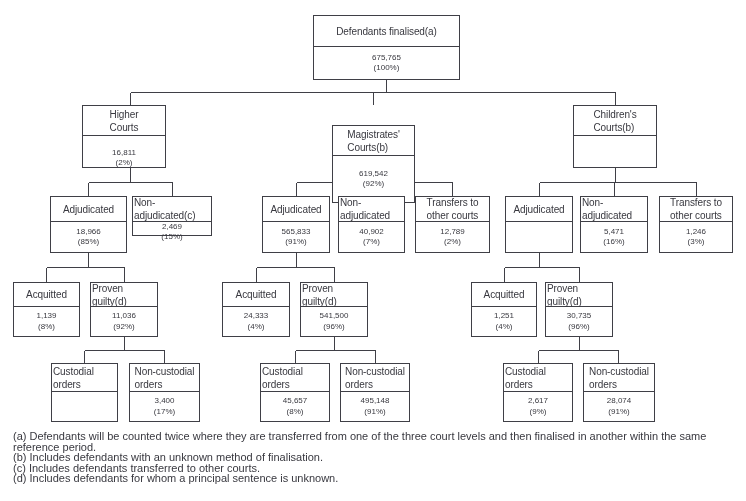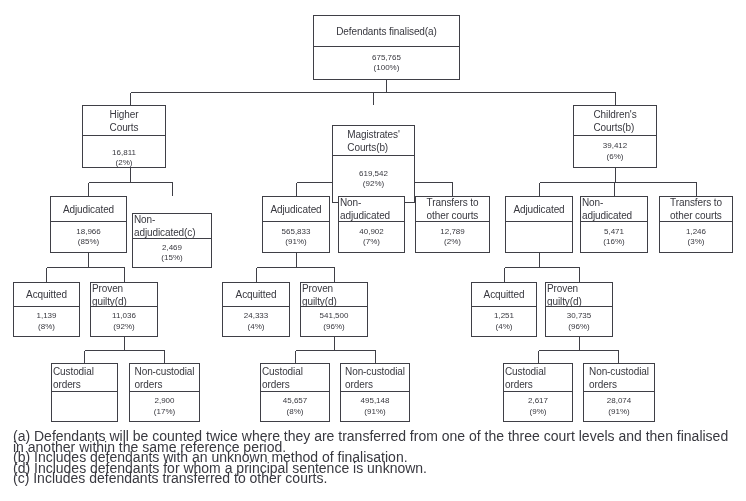--- a/index.html
+++ b/index.html
@@ -16,41 +16,41 @@
   .lv2 .nlabel{height:30px;}
   .lv3 .nlabel{height:25px;}
   .lv4 .nlabel{height:24px;}
   .lv5 .nlabel{height:28px;}
   
   #n-root{left:313px;top:15px;width:147px;height:65px;}
   #n-higher{left:82px;top:105px;width:84px;height:63px;gap:12px;}
   #n-magistrates{left:332px;top:105px;width:83px;height:78px;margin-top:20px;}
   #n-childrens{left:573px;top:105px;width:84px;height:63px;}
   #n-hc-adj{left:50px;top:196px;width:77px;height:57px;}
-  #n-hc-nonadj{left:132px;top:213px;width:80px;height:55px;}
+  #n-hc-nonadj{left:132px;top:196px;width:80px;height:40px;}
   #n-mc-adj{left:262px;top:196px;width:68px;height:57px;}
   #n-mc-nonadj{left:338px;top:196px;width:67px;height:57px;}
   #n-mc-transfers{left:415px;top:196px;width:75px;height:57px;}
   #n-cc-adj{left:505px;top:196px;width:68px;height:57px;}
   #n-cc-nonadj{left:580px;top:196px;width:68px;height:57px;}
   #n-cc-transfers{left:659px;top:196px;width:74px;height:57px;}
   #n-hc-acq{left:13px;top:282px;width:67px;height:55px;}
   #n-hc-proven{left:90px;top:282px;width:68px;height:55px;}
   #n-mc-acq{left:222px;top:282px;width:68px;height:55px;}
   #n-mc-proven{left:300px;top:282px;width:68px;height:55px;}
   #n-cc-acq{left:471px;top:282px;width:66px;height:55px;}
   #n-cc-proven{left:545px;top:282px;width:68px;height:55px;}
   #n-hc-cust{left:51px;top:363px;width:67px;height:59px;}
   #n-hc-noncust{left:129px;top:363px;width:71px;height:59px;}
   #n-mc-cust{left:260px;top:363px;width:70px;height:59px;}
   #n-mc-noncust{left:340px;top:363px;width:70px;height:59px;}
   #n-cc-cust{left:503px;top:363px;width:70px;height:59px;}
   #n-cc-noncust{left:583px;top:363px;width:72px;height:59px;}
   
-  #footnotes{position:absolute;left:13px;top:431px;width:726px;font-size:14px;line-height:10.5px;color:#38383f;}
+  #footnotes{position:absolute;left:13px;top:431px;width:726px;font-size:11px;line-height:10.5px;color:#38383f;}
   #source-line{margin-top:5px;font-style:italic;}
 </style>
 </head>
 <body>
 
 <div id="canvas">
 
   <svg id="wires" viewBox="0 0 746 501" xmlns="http://www.w3.org/2000/svg">
     <g stroke="#3f3f46" stroke-width="1" fill="none" shape-rendering="crispEdges">
 
@@ -96,24 +96,20 @@
     <div class="nlabel">Magistrates'
 Courts(b)</div>
     <div class="nvalue">
       <div>619,542</div>
       <div>(92%)</div>
     </div>
   </div>
   <div class="node lv2" id="n-childrens">
     <div class="nlabel">Children's
 Courts(b)</div>
-    <div class="nvalue">
-      <div>39,412</div>
-      <div>(6%)</div>
-    </div>
   </div>
 
   <div class="node lv3" id="n-hc-adj">
     <div class="nlabel">Adjudicated</div>
     <div class="nvalue">
       <div>18,966</div>
       <div>(85%)</div>
     </div>
   </div>
   <div class="node lv3" id="n-hc-nonadj">
@@ -207,21 +203,21 @@
     </div>
   </div>
 
   <div class="node lv5" id="n-hc-cust">
     <div class="nlabel">Custodial orders</div>
   </div>
   <div class="node lv5" id="n-hc-noncust">
     <div class="nlabel">Non-custodial
 orders</div>
     <div class="nvalue">
-      <div>2,900</div>
+      <div>3,400</div>
       <div>(17%)</div>
     </div>
   </div>
   <div class="node lv5" id="n-mc-cust">
     <div class="nlabel">Custodial orders</div>
     <div class="nvalue">
       <div>45,657</div>
       <div>(8%)</div>
     </div>
   </div>
@@ -245,17 +241,17 @@
 orders</div>
     <div class="nvalue">
       <div>28,074</div>
       <div>(91%)</div>
     </div>
   </div>
 
   <div id="footnotes">
     <div>(a) Defendants will be counted twice where they are transferred from one of the three court levels and then finalised in another within the same reference period.</div>
     <div>(b) Includes defendants with an unknown method of finalisation.</div>
+    <div>(c) Includes defendants transferred to other courts.</div>
     <div>(d) Includes defendants for whom a principal sentence is unknown.</div>
-    <div>(c) Includes defendants transferred to other courts.</div>
   </div>
 
 </div>
 
 </body></html>

